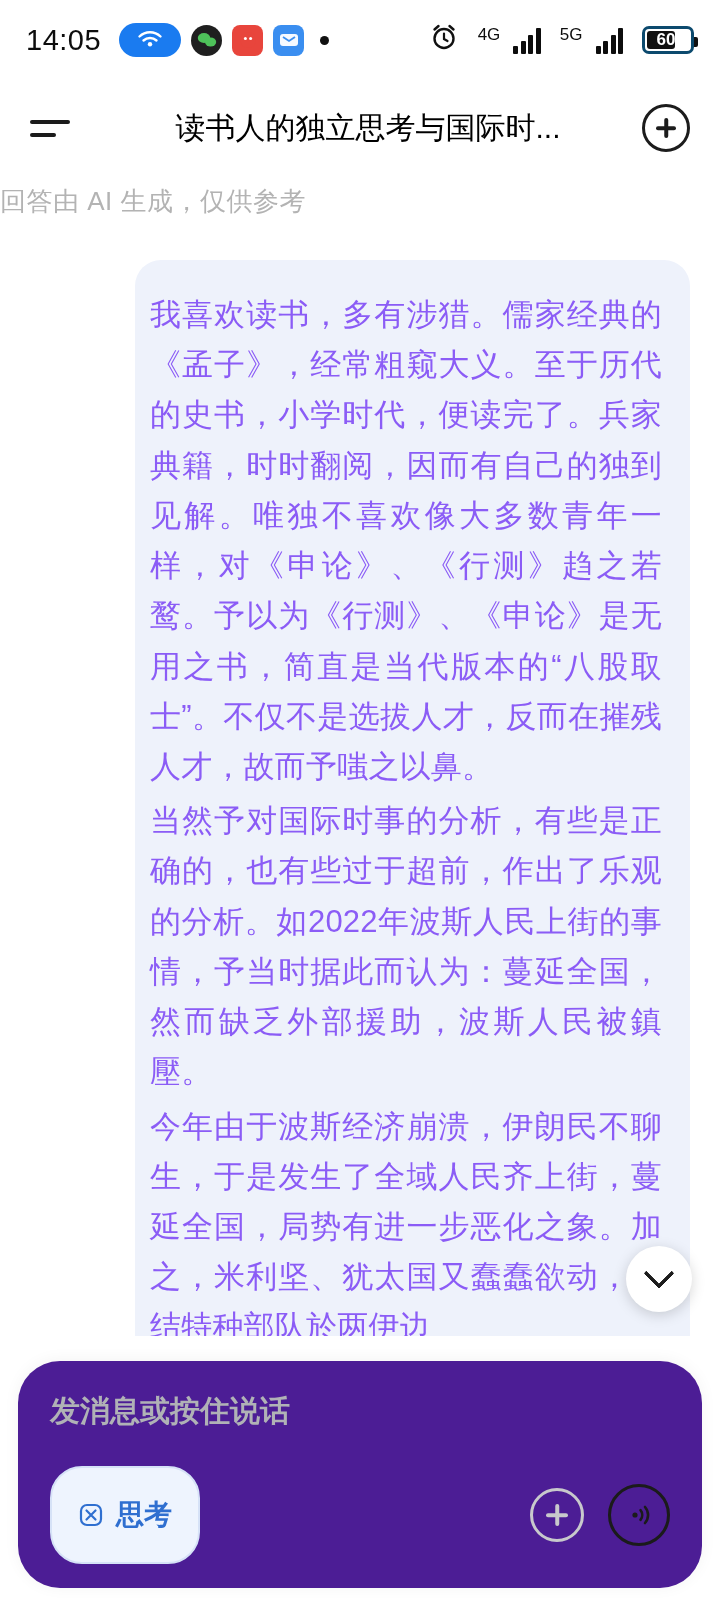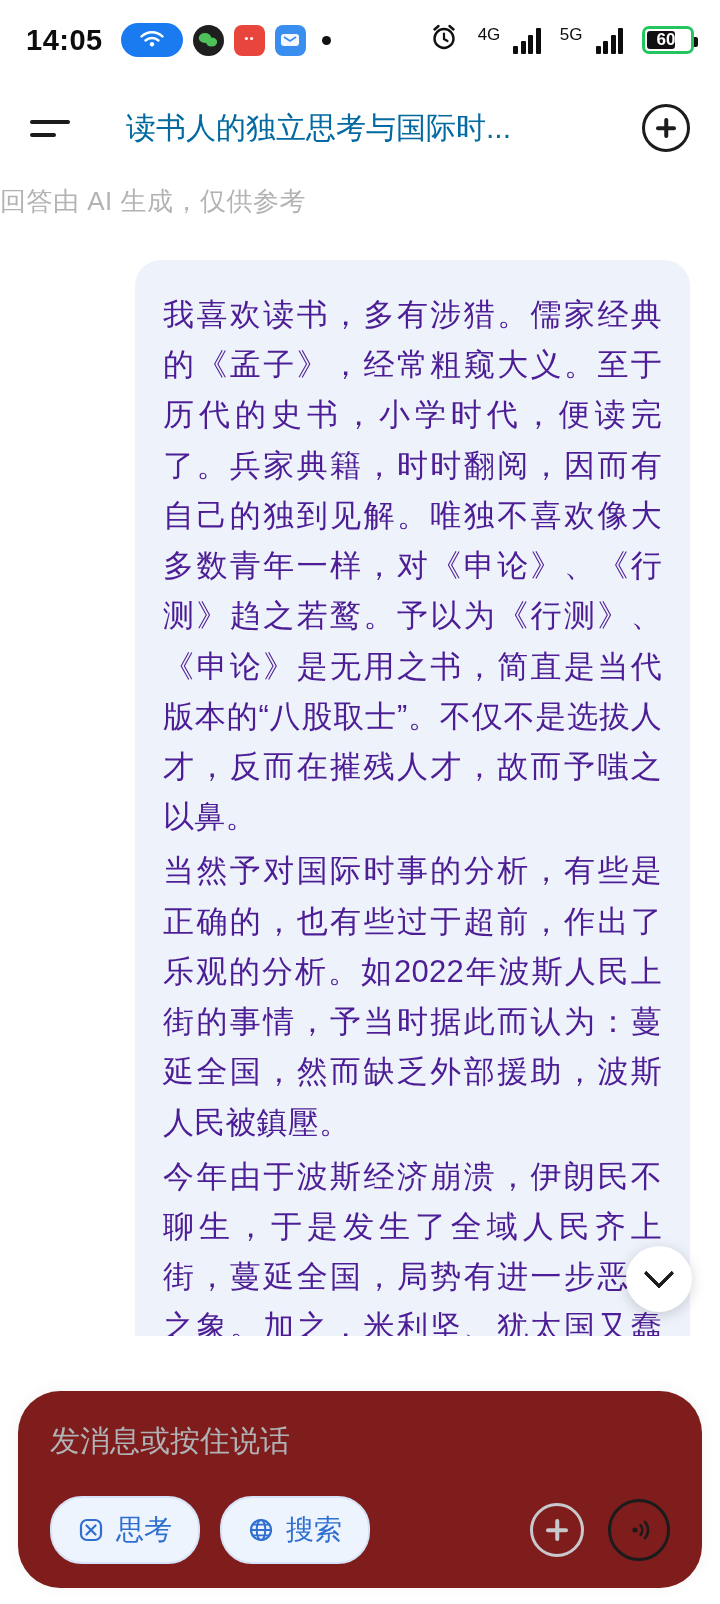--- a/index.html
+++ b/index.html
@@ -16,21 +16,21 @@
   .statusbar {
     height: 80px;
     display: flex;
     align-items: center;
     padding: 0 26px;
     font-size: 27px;
     color: #0d0d0d;
   }
   .status-time {
     font-size: 29px;
-    font-weight: 700;
+    font-weight: 400;
     letter-spacing: 0.5px;
     margin-right: 18px;
   }
   .status-icons-left {
     display: flex;
     align-items: center;
     gap: 10px;
   }
   .pill-blue {
     background: #1a7bf0;
@@ -69,21 +69,21 @@
     margin-bottom: 12px;
   }
   .bars { display: flex; align-items: flex-end; gap: 2.5px; height: 27px; }
   .bars i { display: block; width: 5px; background: #0d0d0d; border-radius: 1px; }
   .bars i:nth-child(1) { height: 8px; }
   .bars i:nth-child(2) { height: 13px; }
   .bars i:nth-child(3) { height: 19px; }
   .bars i:nth-child(4) { height: 26px; }
   .battery {
     width: 52px; height: 28px;
-    border: 3px solid #22c55e;
+    border: 3px solid #0c4a6e;
     border-radius: 7px;
     position: relative;
     display: flex; align-items: center; justify-content: center;
   }
   .battery::after {
     content: "";
     position: absolute;
     right: -7px; top: 8px;
     width: 4px; height: 10px;
     background: #111; border-radius: 0 2px 2px 0;
@@ -111,23 +111,23 @@
     padding: 0 30px;
     position: relative;
   }
   .menu-icon { width: 46px; height: 46px; display: flex; flex-direction: column; justify-content: center; gap: 9px; cursor: pointer; }
   .menu-icon i { display: block; height: 4px; background: #1b1b1b; border-radius: 2px; }
   .menu-icon i:nth-child(1) { width: 40px; }
   .menu-icon i:nth-child(2) { width: 26px; }
   .appbar-title {
     position: absolute;
     left: 16px; right: 0;
-    text-align: left;
+    text-align: center;
     font-size: 30px;
-    color: #0369a1;
+    color: #000000;
     font-weight: 500;
     pointer-events: none;
     padding: 0 110px;
     white-space: nowrap;
     overflow: hidden;
     text-overflow: ellipsis;
   }
   .plus-btn {
     margin-left: auto;
     width: 48px; height: 48px;
@@ -155,24 +155,24 @@
     position: absolute;
     top: 252px;
     left: 0; right: 0;
     bottom: 268px;
     overflow: hidden;
   }
   .bubble {
     margin: 8px 30px 0 135px;
     background: #eef2fb;
     border-radius: 26px;
-    padding: 30px 28px 26px 28px;
+    padding: 30px 28px 26px 15px;
     font-size: 31px;
     line-height: 1.62;
-    color: #4c1d95;
+    color: #8b5cf6;
     letter-spacing: 0.2px;
     text-align: justify;
   }
   .bubble p + p { margin-top: 4px; }
 
   
   .scroll-fab {
     position: absolute;
     right: 28px;
     bottom: 292px;
@@ -189,44 +189,45 @@
     border-bottom: 4px solid #1d1d1d;
     transform: rotate(45deg) translate(-4px,-4px);
     border-radius: 2px;
   }
 
   
   .composer {
     position: absolute;
     left: 18px; right: 18px;
     bottom: 16px;
-    background: #7f1d1d;
+    background: #4c1d95;
     border-radius: 42px;
     padding: 30px 32px 24px 32px;
     box-shadow: 0 -1px 16px rgba(0,0,0,0.05);
+    font-weight: bold;
   }
   .composer-placeholder {
     font-size: 30px;
     color: #b0b2b6;
     padding-bottom: 34px;
   }
   .composer-row {
     display: flex;
     align-items: center;
     gap: 20px;
   }
   .chip {
     display: flex;
     align-items: center;
     gap: 12px;
     border: 2px solid #d6e2f7;
     background: #eef4fe;
     color: #2f6fd0;
     border-radius: 32px;
-    padding: 13px 26px;
+    padding: 28px 26px;
     font-size: 28px;
   }
   .chip svg { display: block; }
   .spacer { flex: 1; }
   .circle-plus {
     width: 54px; height: 54px;
     border: 3px solid #c8c9cc;
     border-radius: 50%;
     position: relative;
   }
@@ -333,30 +334,20 @@
   <div class="composer-row">
     <div class="chip">
       <span>
         <svg width="26" height="26" viewBox="0 0 26 26">
             <rect x="3" y="3" width="20" height="20" rx="6" stroke="#2f6fd0" stroke-width="2.2" fill="none"></rect>
             <path d="M8.5 8.5l9 9M17.5 8.5l-9 9" stroke="#2f6fd0" stroke-width="2.2" stroke-linecap="round"></path>
           </svg>
       </span>
       <span>思考</span>
     </div>
-    <div class="chip">
-      <span>
-        <svg width="26" height="26" viewBox="0 0 26 26">
-            <circle cx="13" cy="13" r="10" stroke="#2f6fd0" stroke-width="2.2" fill="none"></circle>
-            <ellipse cx="13" cy="13" rx="4.3" ry="10" stroke="#2f6fd0" stroke-width="2" fill="none"></ellipse>
-            <path d="M3.3 13h19.4M5 7.6h16M5 18.4h16" stroke="#2f6fd0" stroke-width="1.8"></path>
-          </svg>
-      </span>
-      <span>搜索</span>
-    </div>
     <div class="spacer"></div>
     <div class="circle-plus"></div>
     <div class="voice-btn">
       <svg width="34" height="34" viewBox="0 0 34 34">
         <circle cx="13" cy="17" r="2.6" fill="#1b1b1b"></circle>
         <path d="M18.5 12.2a7.5 7.5 0 010 9.6" stroke="#1b1b1b" stroke-width="2.6" fill="none" stroke-linecap="round"></path>
         <path d="M23 9a12 12 0 010 16" stroke="#1b1b1b" stroke-width="2.6" fill="none" stroke-linecap="round"></path>
       </svg>
     </div>
   </div>

